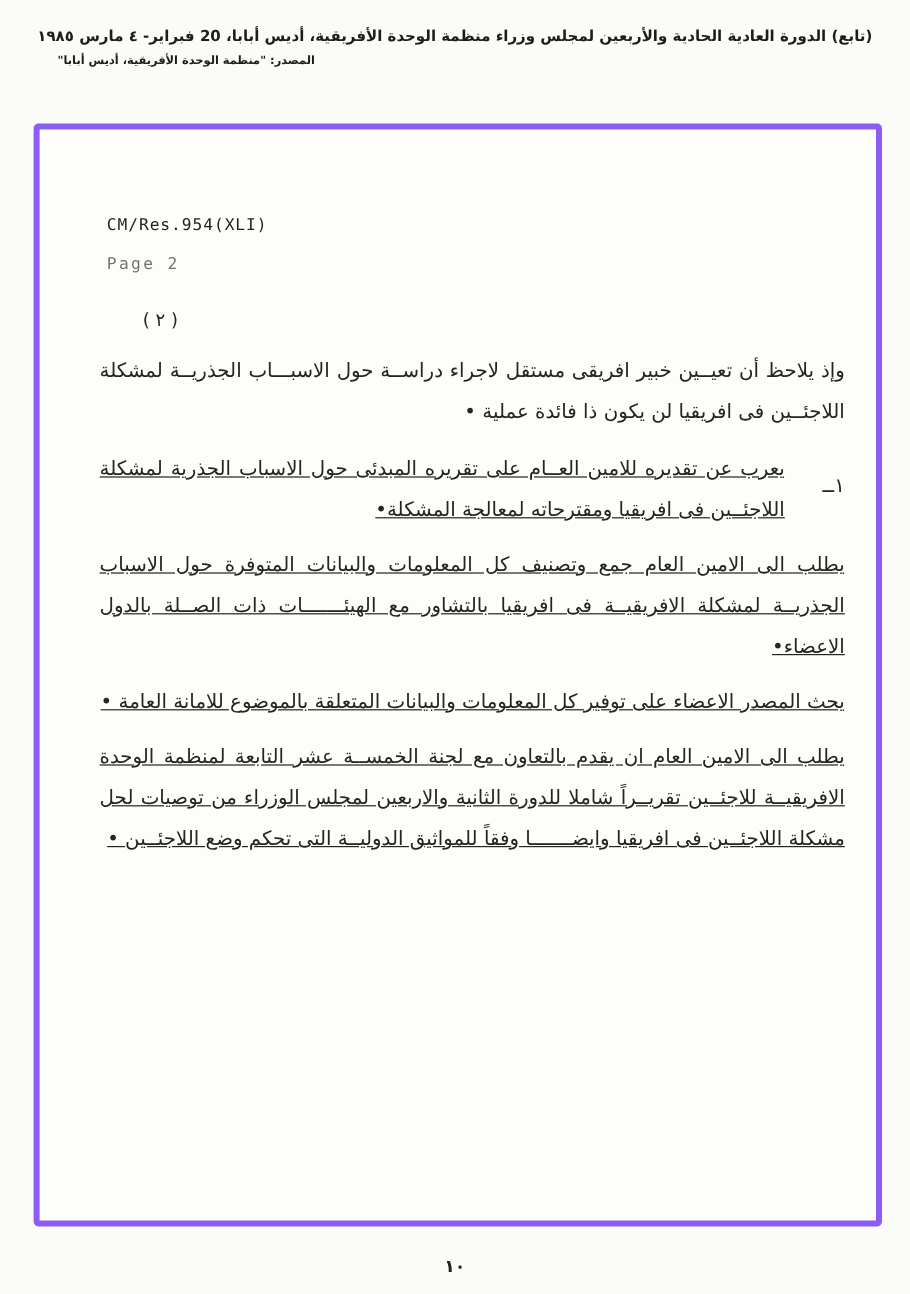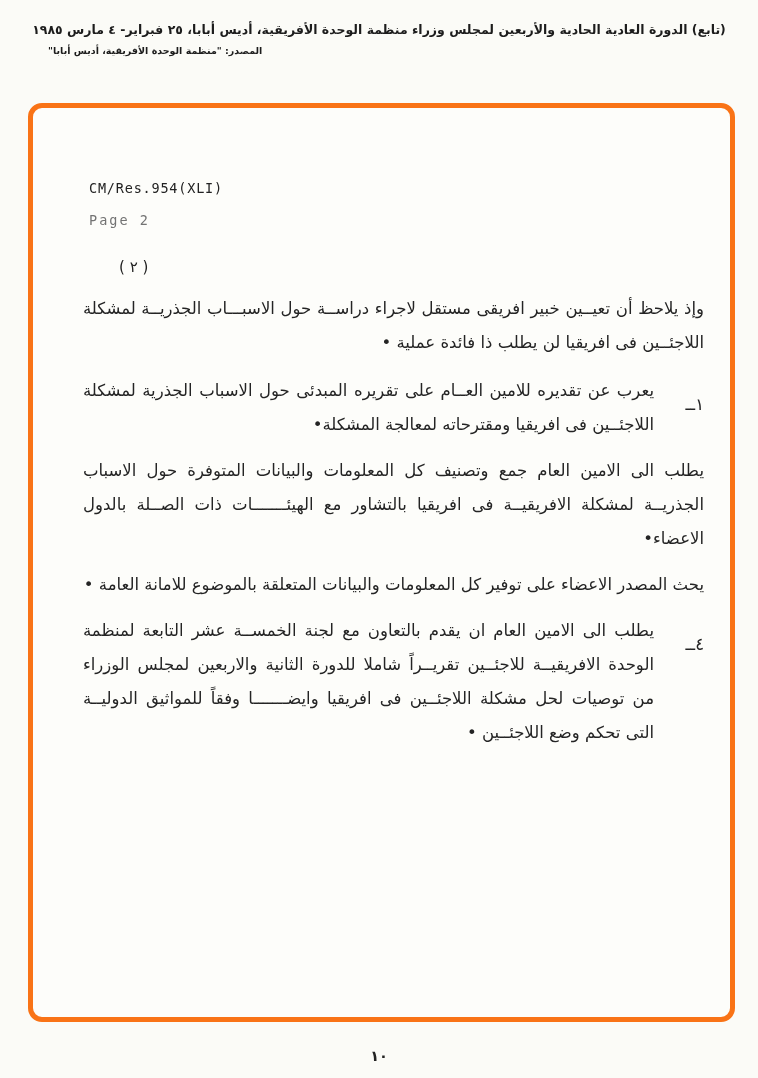--- a/index.html
+++ b/index.html
@@ -32,22 +32,22 @@
     margin-top: 8px;
   }
 
   
   .green-box {
     position: absolute;
     top: 103px;
     left: 28px;
     width: 697px;
     height: 909px;
-    border: 5px solid #f97316;
-    border-radius: 14px;
+    border: 5px solid #8b5cf6;
+    border-radius: 4px;
     background: #fdfdfa;
   }
 
   .doc-ref {
     position: absolute;
     top: 72px;
     left: 56px;
     font-family: "DejaVu Sans Mono", monospace;
     font-size: 13.5px;
     letter-spacing: 0.8px;
@@ -80,71 +80,70 @@
     left: 50px;
     direction: rtl;
     font-size: 16.5px;
     line-height: 34px;
     text-align: justify;
     color: #242424;
   }
   .preamble { margin: 0 0 14px 0; }
   .item { display: flex; margin-bottom: 12px; }
   .item-number { flex: 0 0 50px; margin-top: 14px; }
-  .item-text { flex: 1; text-align: justify; }
+  .item-text { flex: 1; text-align: justify; text-decoration: underline; }
 
   
   .footer-page-number {
     position: absolute;
     bottom: 14px;
     left: 0;
     right: 0;
     text-align: center;
     font-size: 14.5px;
     font-weight: bold;
     color: #222;
   }
 </style>
 </head>
 <body>
 
 <div class="page">
 
   <div class="header">
-    <div class="header-line1">(تابع)  الدورة العادية الحادية والأربعين لمجلس وزراء منظمة الوحدة الأفريقية، أديس أبابا، ٢٥ فبراير- ٤ مارس ١٩٨٥</div>
+    <div class="header-line1">(تابع)  الدورة العادية الحادية والأربعين لمجلس وزراء منظمة الوحدة الأفريقية، أديس أبابا، 20 فبراير- ٤ مارس ١٩٨٥</div>
     <div class="header-line2">المصدر:  "منظمة الوحدة الأفريقية، أديس أبابا"</div>
   </div>
 
   <div class="green-box">
 
     <div class="doc-ref">CM/Res.954(XLI)</div>
 
     <div class="doc-page-label">Page 2</div>
 
     <div class="section-number">( ٢ )</div>
 
     <div class="arabic-body">
 
-      <p class="preamble">وإذ يلاحظ  أن تعيــين خبير افريقى مستقل لاجراء دراســة حول الاسبـــاب الجذريــة لمشكلة اللاجئــين فى افريقيا لن يطلب  ذا فائدة عملية •</p>
+      <p class="preamble">وإذ يلاحظ  أن تعيــين خبير افريقى مستقل لاجراء دراســة حول الاسبـــاب الجذريــة لمشكلة اللاجئــين فى افريقيا لن يكون  ذا فائدة عملية •</p>
 
       <div class="item">
         <span class="item-number">١ــ</span>
         <span class="item-text">يعرب  عن  تقديره  للامين العــام على تقريره المبدئى  حول الاسباب الجذرية لمشكلة اللاجئــين فى افريقيا ومقترحاته لمعالجة المشكلة•</span>
       </div>
 
       <div class="item">
         <span class="item-text">يطلب  الى الامين العام جمع وتصنيف كل  المعلومات والبيانات المتوفرة  حول الاسباب الجذريــة لمشكلة الافريقيــة فى افريقيا بالتشاور  مع الهيئـــــــات ذات  الصــلة  بالدول الاعضاء•</span>
       </div>
 
       <div class="item">
         <span class="item-text">يحث المصدر  الاعضاء على توفير كل المعلومات  والبيانات المتعلقة بالموضوع للامانة العامة •</span>
       </div>
 
       <div class="item">
-        <span class="item-number">٤ــ</span>
         <span class="item-text">يطلب  الى الامين العام ان يقدم بالتعاون مع لجنة الخمســة عشر التابعة لمنظمة الوحدة الافريقيــة للاجئــين تقريــراً شاملا للدورة الثانية والاربعين لمجلس الوزراء  من  توصيات لحل  مشكلة اللاجئــين فى افريقيا وايضـــــــا وفقاً للمواثيق الدوليــة التى تحكم وضع اللاجئــين •</span>
       </div>
 
     </div>
   </div>
 
   <div class="footer-page-number">١٠</div>
 
 </div>
 

